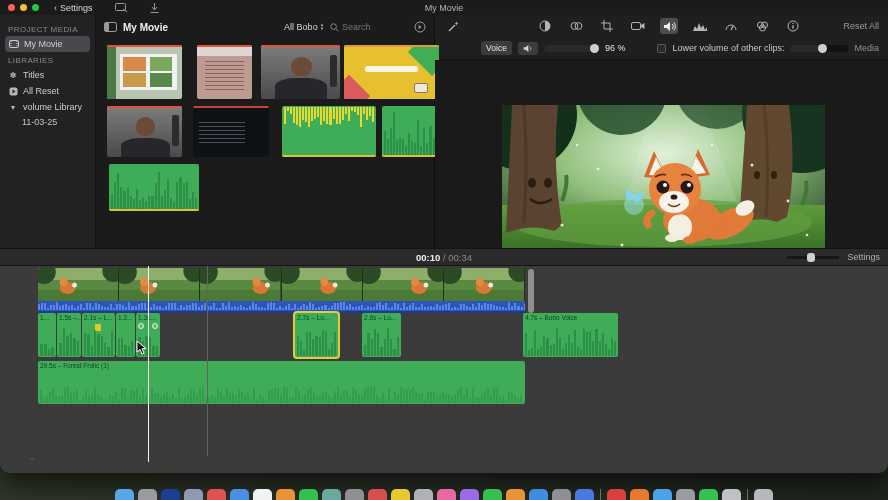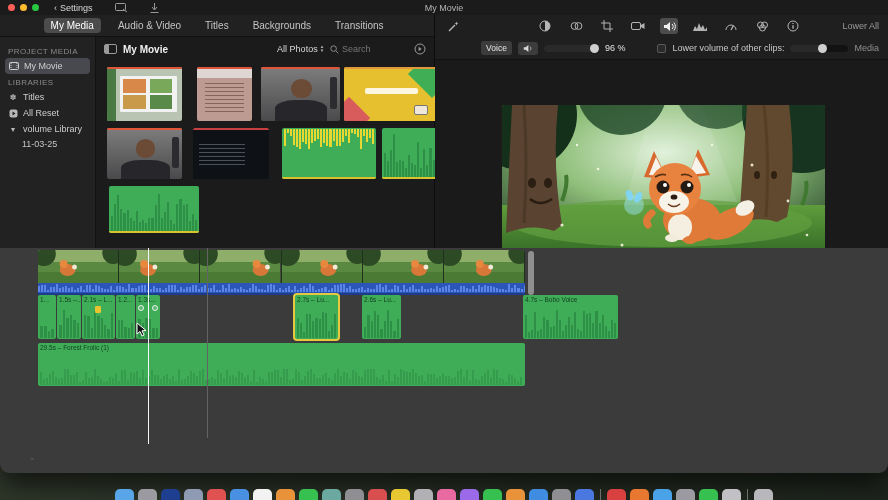--- a/index.html
+++ b/index.html
@@ -141,27 +141,20 @@
           <path d="M4.5 0 v6 M2 4 l2.5 3 L7 4 M0.5 9.5 h8" stroke="#9a9a9a" fill="none"></path>
         </svg>
     </span>
     <span class="win-title">My Movie</span>
   </div>
 
   <div class="content">
     <div class="upper">
 
       <div class="left-col">
-        <div class="tabbar" id="tabbar">
-            <div class="tab active">My Media</div>
-            <div class="tab">Audio &amp; Video</div>
-            <div class="tab">Titles</div>
-            <div class="tab">Backgrounds</div>
-            <div class="tab">Transitions</div>
-          </div>
         <div class="media">
 
           <div class="sidebar">
             <div class="side-h">PROJECT MEDIA</div>
             <div class="side-item sel">
               <span class="sicon">
                 <svg width="10" height="8" viewBox="0 0 10 8">
                     <rect x="0.5" y="0.5" width="9" height="7" rx="1" fill="none" stroke="#cfcfcf"></rect>
                     <path d="M2 1v6 M8 1v6" stroke="#cfcfcf" stroke-dasharray="1 1"></path>
                   </svg>
@@ -188,21 +181,21 @@
             </div>
             <div class="side-sub">11-03-25</div>
           </div>
 
           <div class="browser">
             <div class="browser-head">
               <span class="toggle-icon"></span>
               <span class="browser-title">My Movie</span>
               <span class="spacer"></span>
               <span class="allclips">
-                <span>All Photos</span>
+                <span>All Bobo</span>
                 <span class="updown">
                     <span>▲</span>
                     <span>▼</span>
                   </span>
               </span>
               <span class="search-box">
                 <svg width="9" height="9" viewBox="0 0 9 9">
                     <circle cx="3.6" cy="3.6" r="2.8" fill="none" stroke="#8a8a8a"></circle>
                     <path d="M5.8 5.8 L8.3 8.3" stroke="#8a8a8a"></path>
                   </svg>
@@ -422,21 +415,21 @@
                   <circle cx="6.5" cy="7" r="3" fill="none" stroke="#b4b4b4"></circle>
                 </svg>
             </span>
             <span class="a-icon">
               <svg width="12" height="12" viewBox="0 0 12 12">
                   <circle cx="6" cy="6" r="5" fill="none" stroke="#b4b4b4"></circle>
                   <path d="M6 3 v.9 M6 5.2 v3.6" stroke="#b4b4b4" stroke-width="1.3"></path>
                 </svg>
             </span>
           </span>
-          <span class="reset-all">Lower All</span>
+          <span class="reset-all">Reset All</span>
         </div>
 
         <div class="volume-row">
           <span class="pill">Voice</span>
           <span class="pill">
             <svg width="10" height="9" viewBox="0 0 13 11">
                 <path d="M1 4 h2.5 L7 1 v9 L3.5 7 H1 z" fill="#d8d8d8"></path>
                 <path d="M9 3 a3.2 3.2 0 0 1 0 5" fill="none" stroke="#d8d8d8"></path>
               </svg>
           </span>
@@ -553,20 +546,33 @@
             <span class="t-icon" style="position:absolute;right:30px;">
               <svg width="11" height="11" viewBox="0 0 11 11">
                   <path d="M1 4 V1 h3 M10 7 v3 H7 M1 1 l3.5 3.5 M10 10 L6.5 6.5" fill="none" stroke="#cfcfcf"></path>
                 </svg>
             </span>
           </div>
         </div>
       </div>
     </div>
 
+    <div class="tl-toolbar">
+      <span class="timecode">
+        <b>00:10</b>
+        <span>/</span>
+        <span>00:34</span>
+      </span>
+      <span class="tl-right">
+        <span class="mini-slider">
+            <span class="knob" style="left:20px;"></span>
+          </span>
+        <span class="settings-lbl">Settings</span>
+      </span>
+    </div>
 
     <div class="timeline" id="timeline">
       <div class="filmstrip" id="filmstrip">
           <div class="frame">
             <svg width="100%" height="100%" viewBox="0 0 81 33" preserveAspectRatio="none">
               <rect width="81" height="33" fill="#5a8a42"></rect>
               <rect width="81" height="12" fill="#8fae6a"></rect>
               <circle cx="6" cy="4" r="12" fill="#2c4a24"></circle>
               <circle cx="76" cy="3" r="11" fill="#2c4a24"></circle>
               <rect y="22" width="81" height="11" fill="#4a7a34"></rect>

